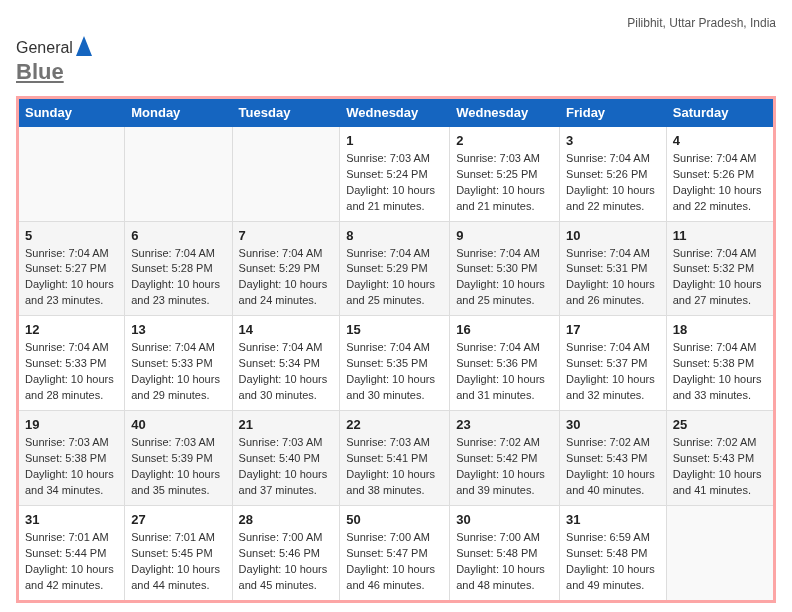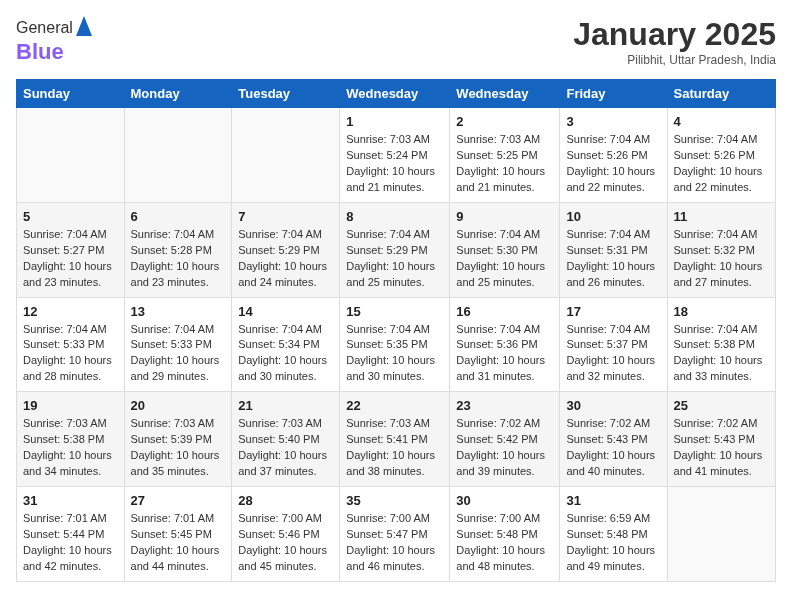--- a/index.html
+++ b/index.html
@@ -12,39 +12,40 @@
     }
     .header {
       display: flex;
       justify-content: space-between;
       align-items: flex-start;
       margin-bottom: 12px;
     }
     .logo {
       display: flex;
       align-items: center;
+      margin-top: 20px;
     }
     .logo-general { color: #333; }
     .logo-blue { color: #1565C0; }
     .title-area {
       text-align: right;
     }
     .month-title {
       font-size: 32px;
       font-weight: bold;
       color: #333;
     }
     .location-title {
       font-size: 12px;
       color: #555;
     }
     .calendar {
       width: 100%;
       border-collapse: collapse;
-      border: 1px solid #fca5a5;
+      border: 3px solid #fca5a5;
     }
     .calendar th {
       background: #1565C0;
       color: #fff;
       text-align: left;
       padding: 6px 6px;
       font-size: 13px;
       font-weight: bold;
       border: 1px solid #1565C0;
     }
@@ -85,25 +86,24 @@
   <div class="logo">
     <div style="line-height:1.1">
       <div style="display:flex;align-items:center;">
         <span class="logo-general">General</span>
         <div style="position:relative;display:inline-block;margin-left:3px;">
           <svg width="16" height="20" viewBox="0 0 16 20">
             <polygon points="0,20 8,0 16,20" fill="#1565C0"></polygon>
           </svg>
         </div>
       </div>
-      <span class="logo-blue" style="font-size:22px;font-weight:bold;color:#8b5cf6;">Blue</span>
+      <span class="logo-blue" style="font-size:22px;font-weight:bold;color:#737373;text-decoration:underline;">Blue</span>
     </div>
   </div>
   <div class="title-area">
-    <div class="month-title">January 2025</div>
     <div class="location-title">Pilibhit, Uttar Pradesh, India</div>
   </div>
 </div>
 
 <table class="calendar">
   <thead>
     <tr>
     <th>Sunday</th>
         <th>Monday</th>
         <th>Tuesday</th>
@@ -251,21 +251,21 @@
       </tr>
       <tr>
         <td>
           <div class="day-num">19</div>
           <div class="day-info" style="white-space: pre-line;">Sunrise: 7:03 AM
 Sunset: 5:38 PM
 Daylight: 10 hours
 and 34 minutes.</div>
         </td>
         <td>
-          <div class="day-num">20</div>
+          <div class="day-num">40</div>
           <div class="day-info" style="white-space: pre-line;">Sunrise: 7:03 AM
 Sunset: 5:39 PM
 Daylight: 10 hours
 and 35 minutes.</div>
         </td>
         <td>
           <div class="day-num">21</div>
           <div class="day-info" style="white-space: pre-line;">Sunrise: 7:03 AM
 Sunset: 5:40 PM
 Daylight: 10 hours
@@ -316,21 +316,21 @@
 and 44 minutes.</div>
         </td>
         <td>
           <div class="day-num">28</div>
           <div class="day-info" style="white-space: pre-line;">Sunrise: 7:00 AM
 Sunset: 5:46 PM
 Daylight: 10 hours
 and 45 minutes.</div>
         </td>
         <td>
-          <div class="day-num">35</div>
+          <div class="day-num">50</div>
           <div class="day-info" style="white-space: pre-line;">Sunrise: 7:00 AM
 Sunset: 5:47 PM
 Daylight: 10 hours
 and 46 minutes.</div>
         </td>
         <td>
           <div class="day-num">30</div>
           <div class="day-info" style="white-space: pre-line;">Sunrise: 7:00 AM
 Sunset: 5:48 PM
 Daylight: 10 hours

